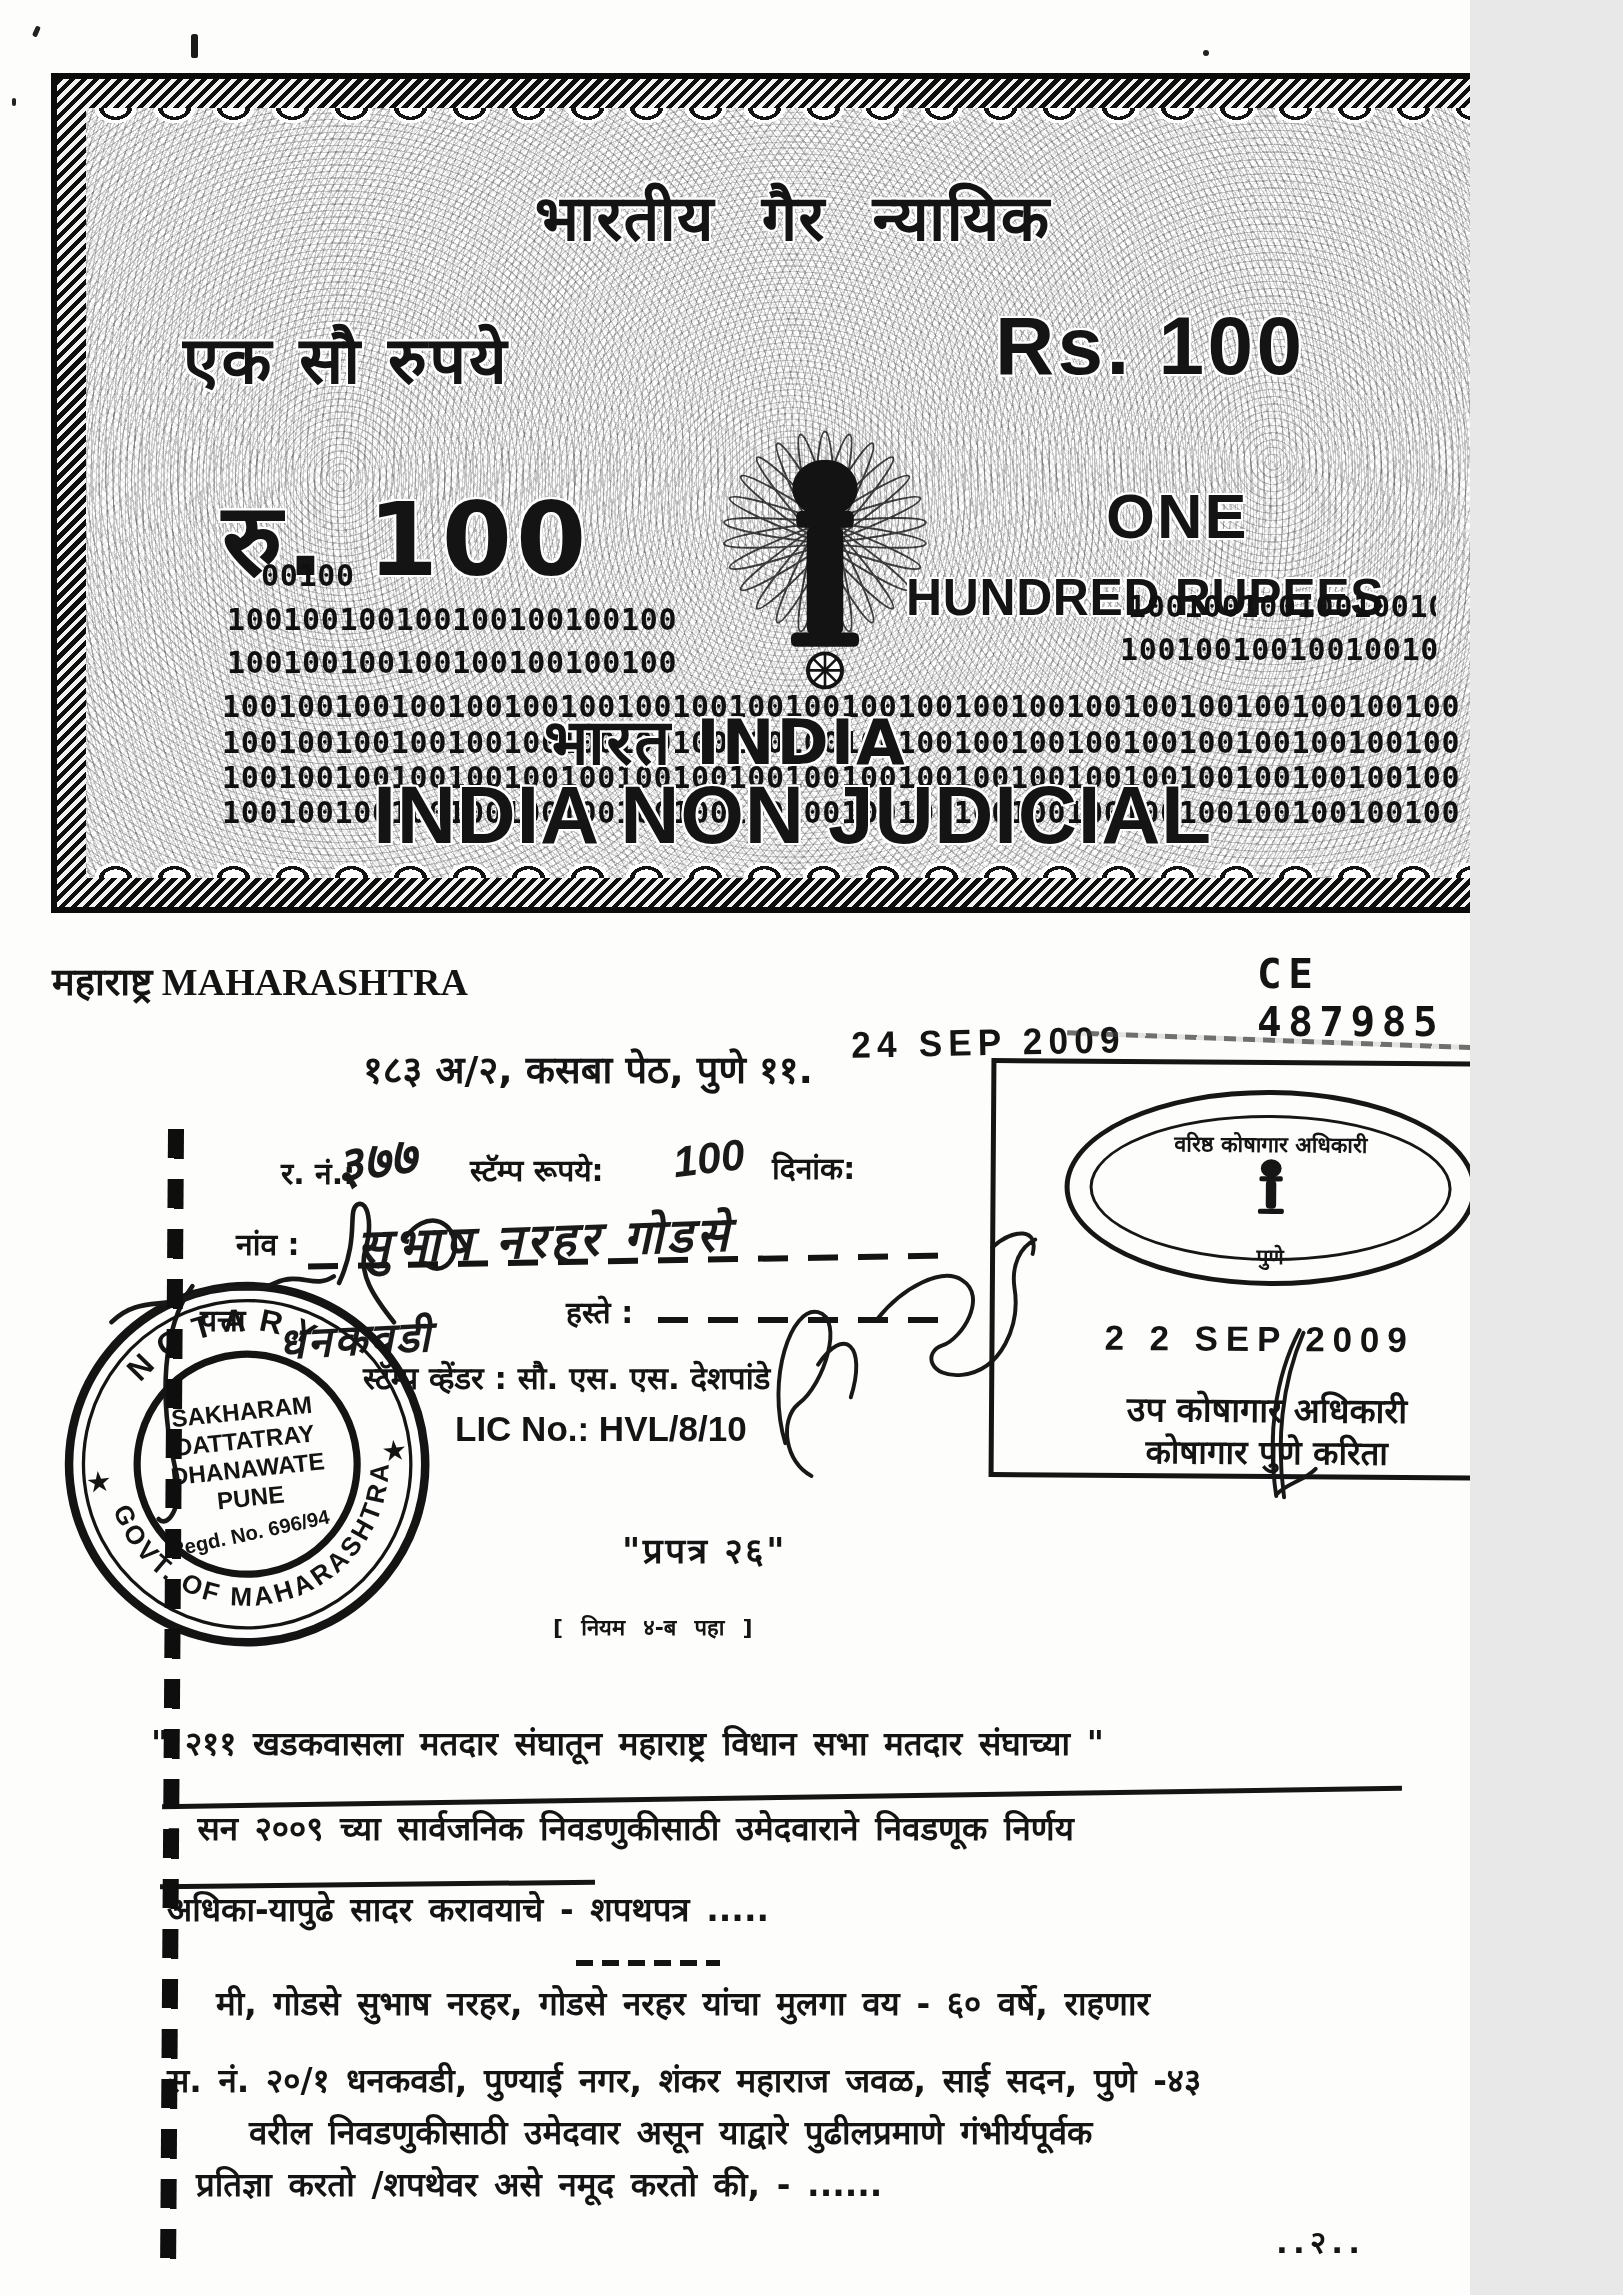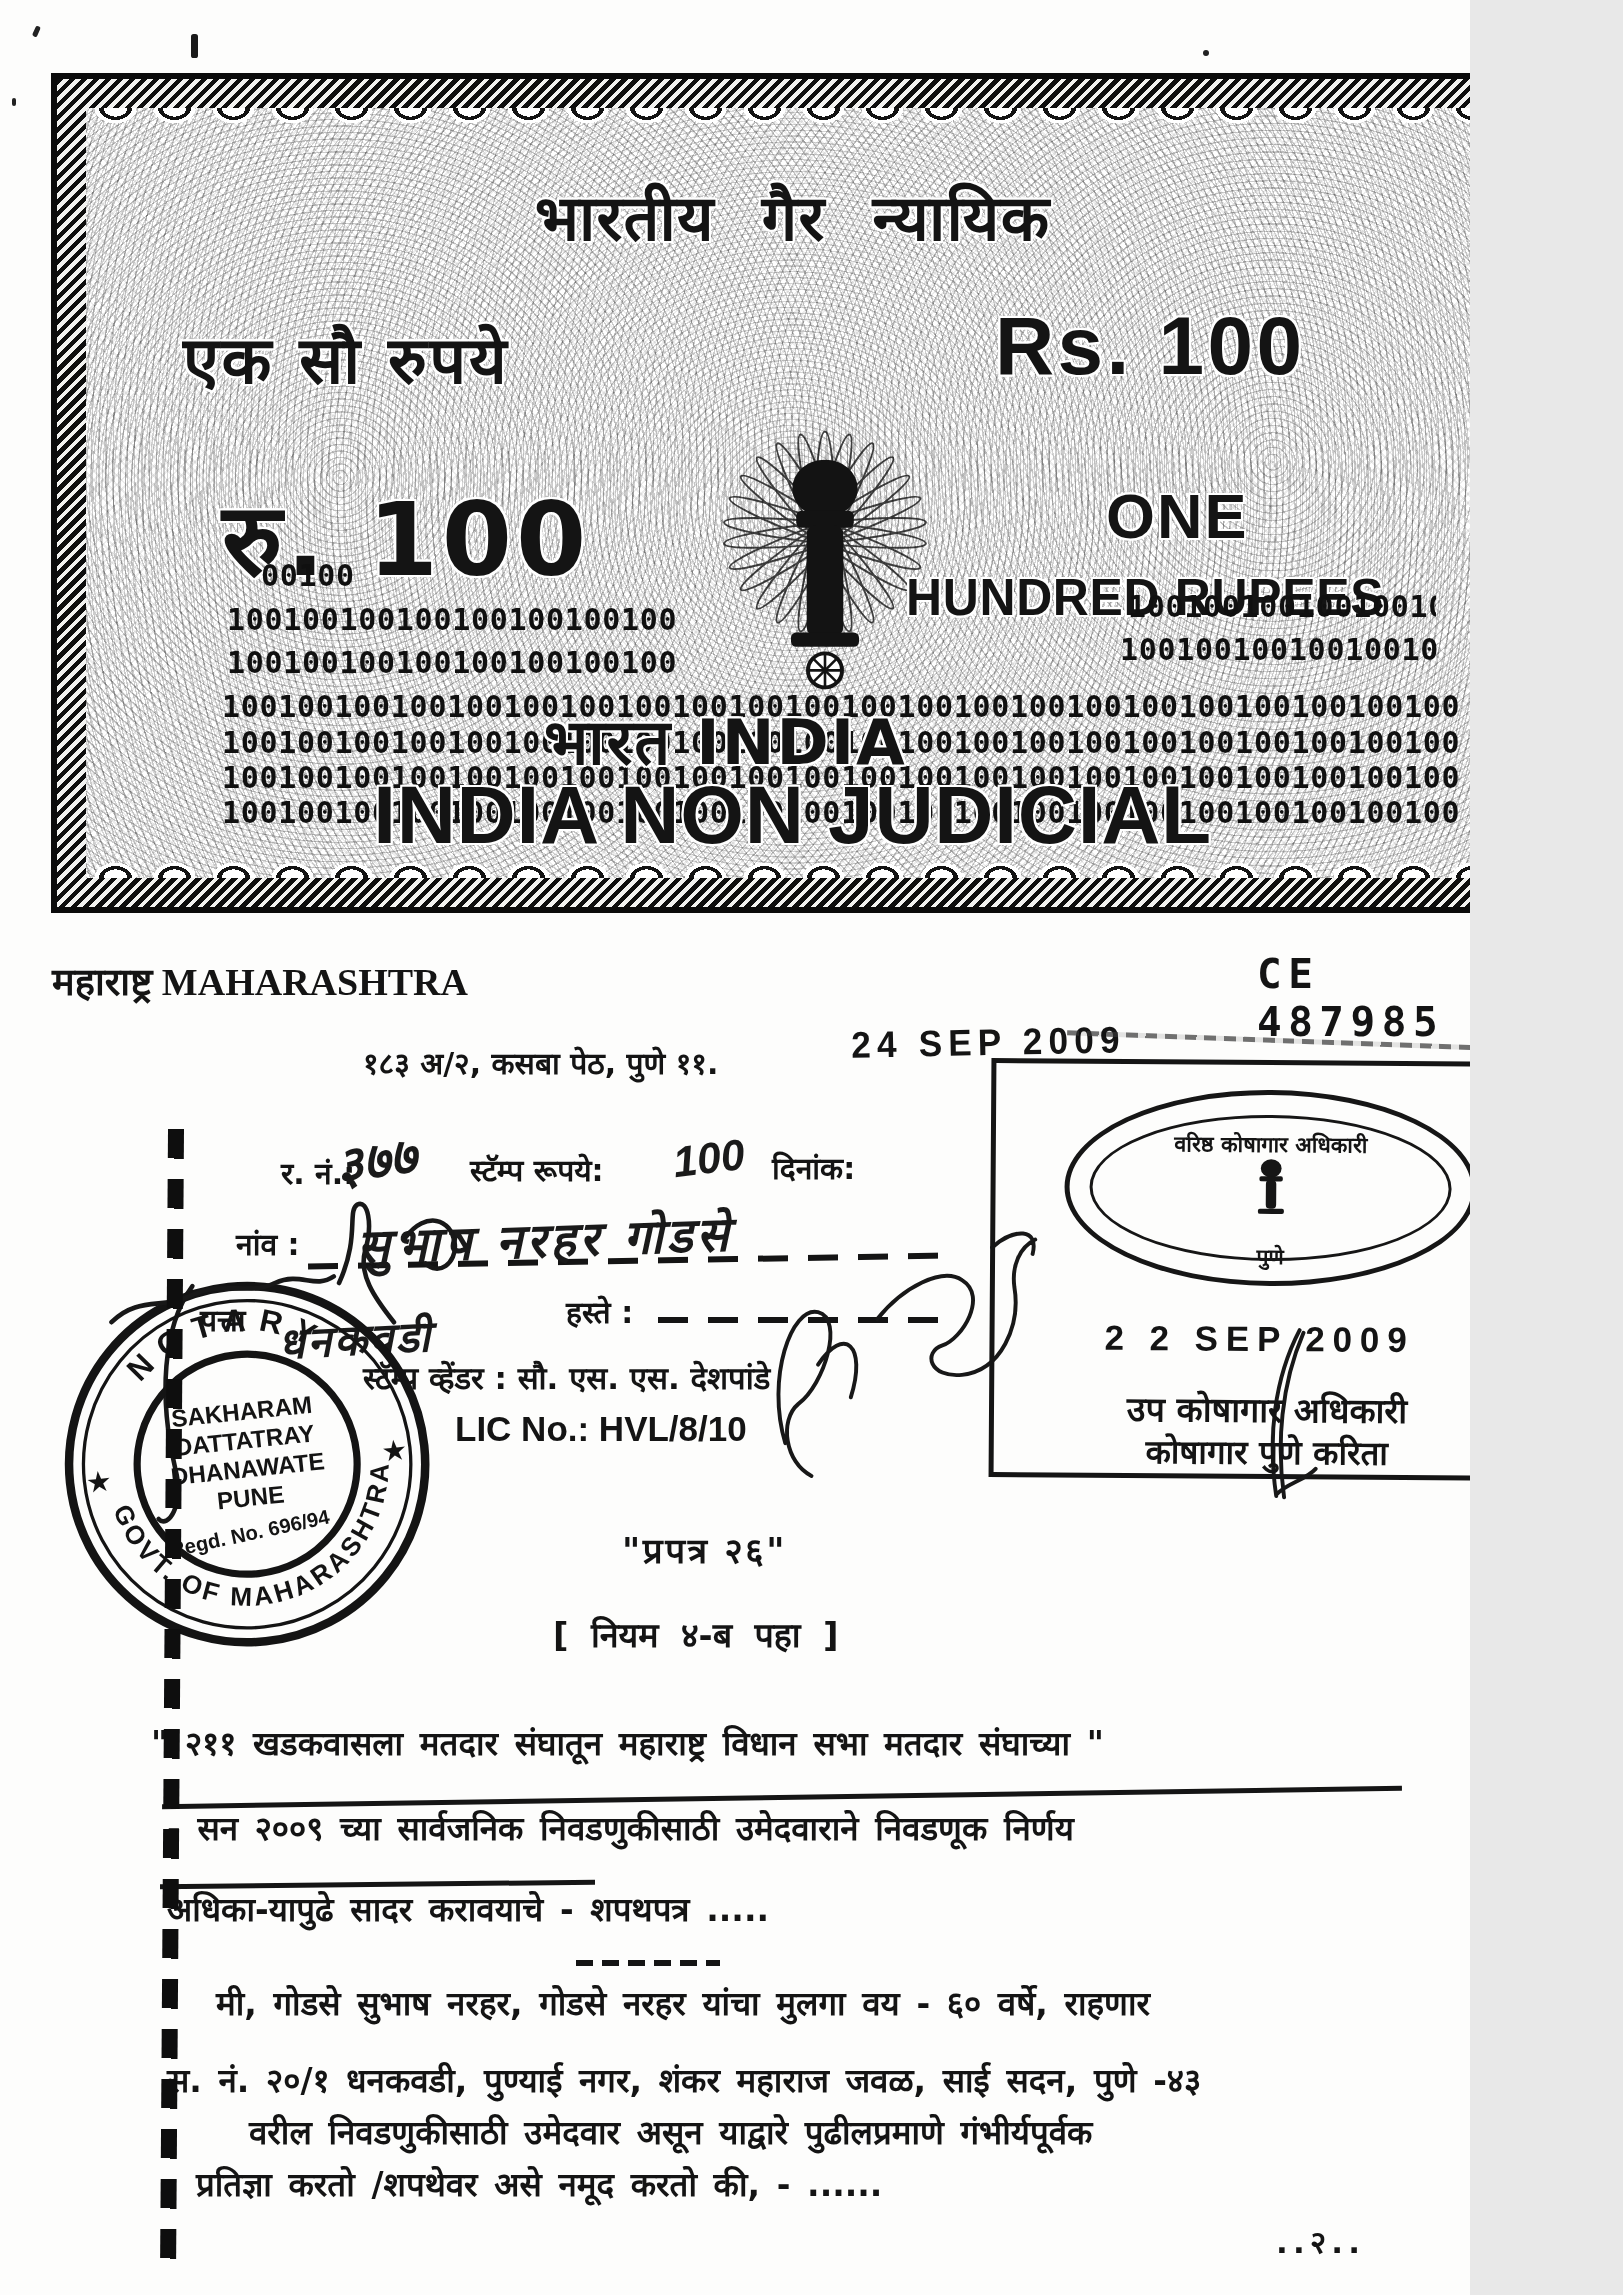--- a/index.html
+++ b/index.html
@@ -113,21 +113,21 @@
 
       <div class="abs dev b halo" style="left:458px;top:589px;font-size:63px;letter-spacing:2px;">भारत INDIA</div>
 
       <div class="abs lat halo" style="left:0;right:0;top:660px;text-align:center;font-size:82px;font-weight:800;letter-spacing:0.7px;">INDIA NON JUDICIAL</div>
     </div>
   </div>
 
   <div class="abs ser b" style="left:52px;top:954px;font-size:38px;">महाराष्ट्र MAHARASHTRA</div>
   <div class="abs mono b" style="left:1257px;top:950px;font-size:41px;letter-spacing:6.5px;">CE 487985</div>
 
-  <div class="abs dev b" style="left:363px;top:1042px;font-size:30px;">१८३ अ/२, कसबा पेठ, पुणे ११.</div>
+  <div class="abs dev b" style="left:363px;top:1042px;font-size:38px;">१८३ अ/२, कसबा पेठ, पुणे ११.</div>
   <div class="abs lat b" style="left:844px;top:1022px;font-size:37px;letter-spacing:6.5px;transform:rotate(-1.2deg) scaleX(.95);">24 SEP 2009</div>
   <div class="abs" style="left:1067px;top:1039px;width:478px;height:4.6px;background:repeating-linear-gradient(90deg,#333 0 11.8px,rgba(0,0,0,.15) 11.8px 19.6px);transform:rotate(2.1deg);opacity:.7;"></div>
 
   <div class="abs dev b" style="left:281px;top:1152px;font-size:30px;">र. नं.:</div>
   <div class="abs hw dev" style="left:335px;top:1123px;font-size:52px;transform:rotate(-9deg);">३७७</div>
   <div class="abs dev b" style="left:470px;top:1149px;font-size:30px;">स्टॅम्प रूपये:</div>
   <div class="abs hw lat" style="left:673px;top:1134px;font-size:43px;transform:rotate(-7deg);">100</div>
   <div class="abs dev b" style="left:772px;top:1147px;font-size:30px;">दिनांक:</div>
 
   <div class="abs dev b" style="left:236px;top:1223px;font-size:30px;">नांव :</div>
@@ -195,21 +195,21 @@
       <text x="292" y="312" font-size="37">DHANAWATE</text>
       <text x="292" y="356" font-size="37">PUNE</text>
       <text x="286" y="408" font-size="31" transform="rotate(-6 286 408)">Regd. No. 696/94</text>
     </g>
   </svg>
   <svg class="abs" style="left:98px;top:1198px;" width="367" height="170" viewBox="0 0 560 260">
     <path d="M20,190 C60,150 100,170 140,150 C190,125 230,150 270,130 C310,112 330,140 360,120 M368,130 C400,60 380,20 396,10 C412,2 420,40 408,80 C398,116 420,150 452,190 M470,60 C500,20 540,30 545,70 C548,100 520,120 500,100" fill="none" stroke="#181818" stroke-width="7" stroke-linecap="round"></path>
   </svg>
 
   <div class="abs dev b" style="left:622px;top:1526px;font-size:35px;letter-spacing:2.6px;">"प्रपत्र २६"</div>
-  <div class="abs dev b" style="left:553px;top:1611px;font-size:34px;word-spacing:10.5px;">[ नियम ४-ब पहा ]</div>
+  <div class="abs dev b" style="left:553px;top:1611px;font-size:22px;word-spacing:10.5px;">[ नियम ४-ब पहा ]</div>
 
   <div class="abs dev b" style="left:151px;top:1720px;font-size:33px;word-spacing:5.2px;">" २११ खडकवासला मतदार संघातून  महाराष्ट्र विधान सभा  मतदार संघाच्या "</div>
   <div class="underline" style="left:162px;top:1795px;width:1240px;transform:rotate(-.85deg);"></div>
 
   <div class="abs dev b" style="left:167px;top:1805px;font-size:33px;word-spacing:5.2px;">- सन २००९ च्या सार्वजनिक निवडणुकीसाठी उमेदवाराने निवडणूक निर्णय</div>
   <div class="underline" style="left:160px;top:1882px;width:435px;transform:rotate(-.6deg);"></div>
 
   <div class="abs dev b" style="left:167px;top:1886px;font-size:33px;word-spacing:5.2px;">अधिका-यापुढे सादर करावयाचे - शपथपत्र  .....</div>
   <div class="abs" style="left:576px;top:1960px;width:144px;height:5.9px;background:repeating-linear-gradient(90deg,#141414 0 17px,transparent 17px 26px);"></div>
 

